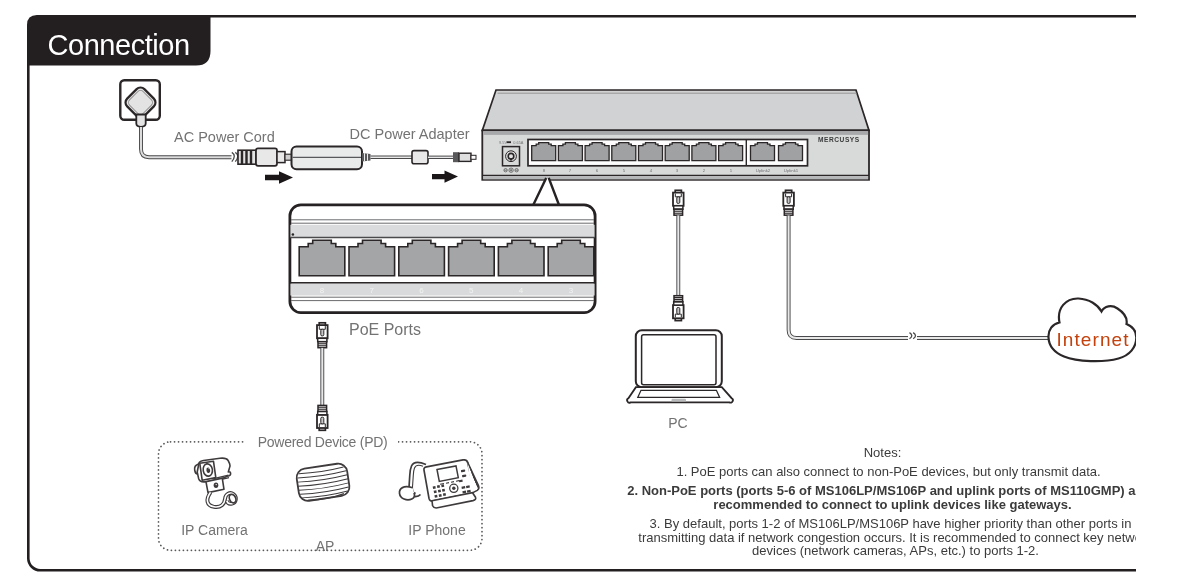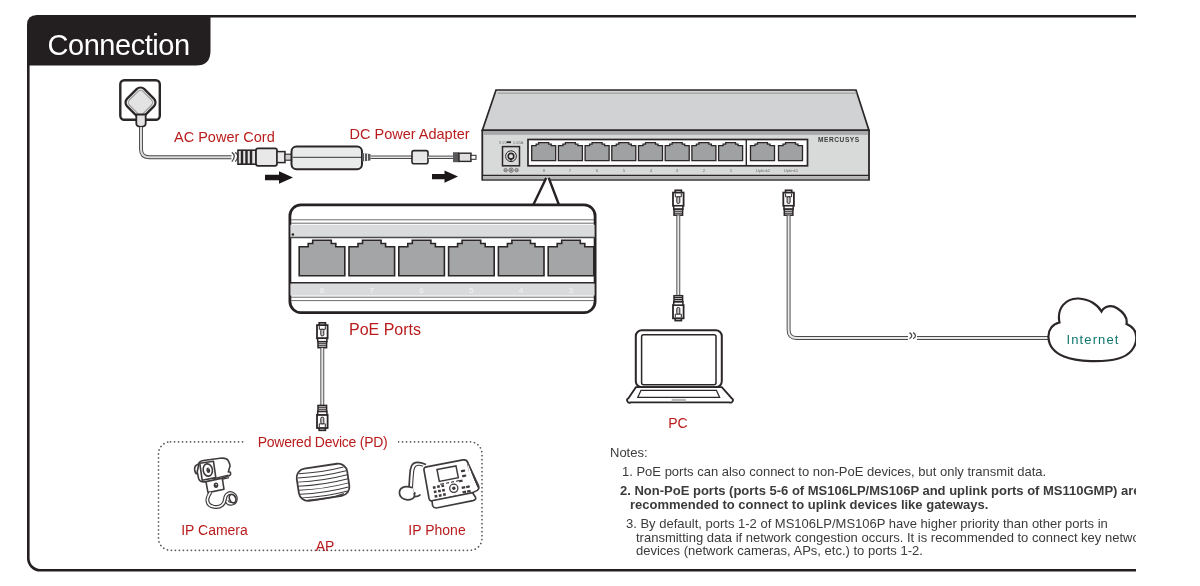--- a/index.html
+++ b/index.html
@@ -1,18 +1,18 @@
 <!DOCTYPE html>
 <html><head>
 <meta charset="utf-8">
 <style>
   html,body{margin:0;padding:0;background:#ffffff;}
   #page{position:relative;width:1136px;height:586px;background:#fff;overflow:hidden;
-        font-family:"Liberation Sans",sans-serif;}
-  .lbl{position:absolute;color:#b91c1c;white-space:nowrap;}
+        font-family:"Liberation Sans",sans-serif;text-align:center;}
+  .lbl{position:absolute;color:#737373;white-space:nowrap;}
   svg{position:absolute;left:0;top:0;}
 </style>
 </head>
 <body>
 <div id="page">
 <svg width="1200" height="586" viewBox="0 0 1200 586">
   <defs>
     <g id="rj45u">
 
       <rect x="-3.1" y="0.9" width="6.2" height="3.4" fill="#ffffff" stroke="#2b2627" stroke-width="1.7"></rect>
@@ -237,21 +237,21 @@
 
 <div class="lbl" style="left:47.5px;top:30.5px;font-size:29px;line-height:29px;letter-spacing:-0.45px;color:#ffffff;">Connection</div>
 <div class="lbl" style="left:174px;top:129.9px;font-size:14.5px;line-height:14.5px;">AC Power Cord</div>
 <div class="lbl" style="left:349.5px;top:127.2px;font-size:14.5px;line-height:14.5px;">DC Power Adapter</div>
 <div class="lbl" style="left:349px;top:321.5px;font-size:16px;line-height:16px;">PoE Ports</div>
 <div class="lbl" style="left:322.6px;top:434.7px;font-size:14px;line-height:14px;letter-spacing:-0.25px;transform:translateX(-50%);">Powered Device (PD)</div>
 <div class="lbl" style="left:214.5px;top:523.1px;font-size:14px;line-height:14px;transform:translateX(-50%);">IP Camera</div>
 <div class="lbl" style="left:325.1px;top:523.1px;font-size:14px;line-height:14px;transform:translateX(-50%);margin-top:16px;">AP</div>
 <div class="lbl" style="left:437px;top:523.1px;font-size:14px;line-height:14px;transform:translateX(-50%);">IP Phone</div>
 <div class="lbl" style="left:678px;top:415.9px;font-size:14px;line-height:14px;transform:translateX(-50%);">PC</div>
-<div class="lbl" style="left:1093px;top:331.2px;font-size:13px;line-height:17.5px;letter-spacing:1.1px;color:#0f766e;transform:translateX(-50%);">Internet</div>
+<div class="lbl" style="left:1093px;top:331.2px;font-size:19px;line-height:17.5px;letter-spacing:1.1px;color:#c2410c;transform:translateX(-50%);">Internet</div>
 <div class="lbl" style="left:818px;top:135.5px;font-size:6.6px;font-weight:bold;color:#3b3b3c;letter-spacing:0.55px;">MERCUSYS</div>
 <div class="lbl" style="left:498.5px;top:140.6px;font-size:5px;line-height:5px;color:#77777a;transform:scale(0.78);transform-origin:0 0;">9.5V<span style="display:inline-block;width:8px;"></span>0.65A</div>
 <div class="lbl" style="left:528px;top:167.6px;width:280px;font-size:6px;line-height:6px;color:#6f7072;">
   <span style="position:absolute;left:15.7px;transform:translateX(-50%) scale(0.72);">8</span>
       <span style="position:absolute;left:42.4px;transform:translateX(-50%) scale(0.72);">7</span>
   <span style="position:absolute;left:69.1px;transform:translateX(-50%) scale(0.72);">6</span>
       <span style="position:absolute;left:95.8px;transform:translateX(-50%) scale(0.72);">5</span>
   <span style="position:absolute;left:122.5px;transform:translateX(-50%) scale(0.72);">4</span>
       <span style="position:absolute;left:149.2px;transform:translateX(-50%) scale(0.72);">3</span>
   <span style="position:absolute;left:175.9px;transform:translateX(-50%) scale(0.72);">2</span>

